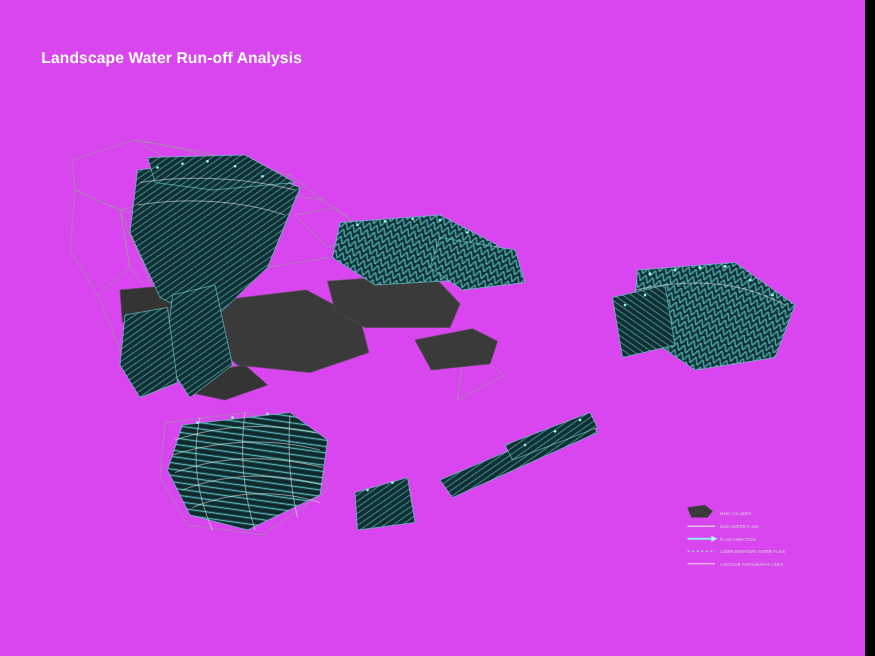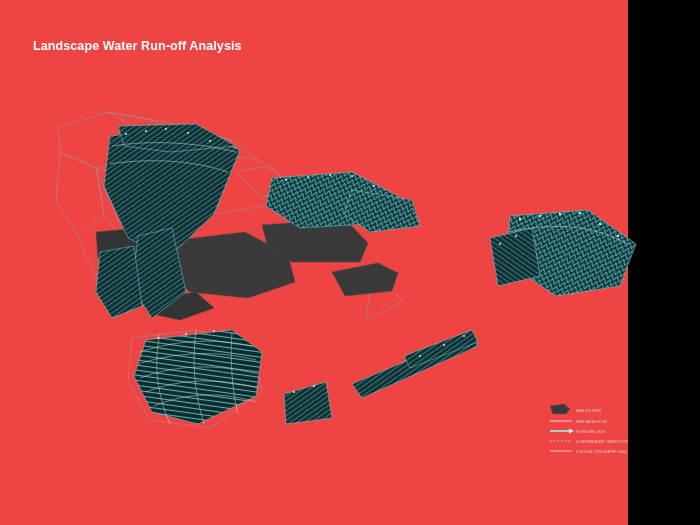--- a/index.html
+++ b/index.html
@@ -1,18 +1,18 @@
 <!DOCTYPE html>
 <html><head>
 <meta charset="utf-8">
 <style>
   html,body{margin:0;padding:0;background:#000;}
   body{width:700px;height:525px;overflow:hidden;
        font-family:"Liberation Sans",sans-serif;}
-  #stage{position:relative;width:628px;height:525px;background:#ef4444;}
+  #stage{position:relative;width:692px;height:525px;background:#d946ef;}
   #page-title{position:absolute;left:33px;top:39px;
       color:#ffffff;font-size:12.5px;font-weight:bold;letter-spacing:.1px;
       white-space:nowrap;}
   #diagram{position:absolute;left:0;top:0;width:700px;height:525px;}
   #legend{position:absolute;left:548px;top:402px;width:130px;height:62px;}
   #legend svg{display:block;}
   .lg-txt{font-family:"Liberation Sans",sans-serif;font-size:3.1px;
           fill:#d8d8d8;letter-spacing:.12px;}
 </style>
 </head>

